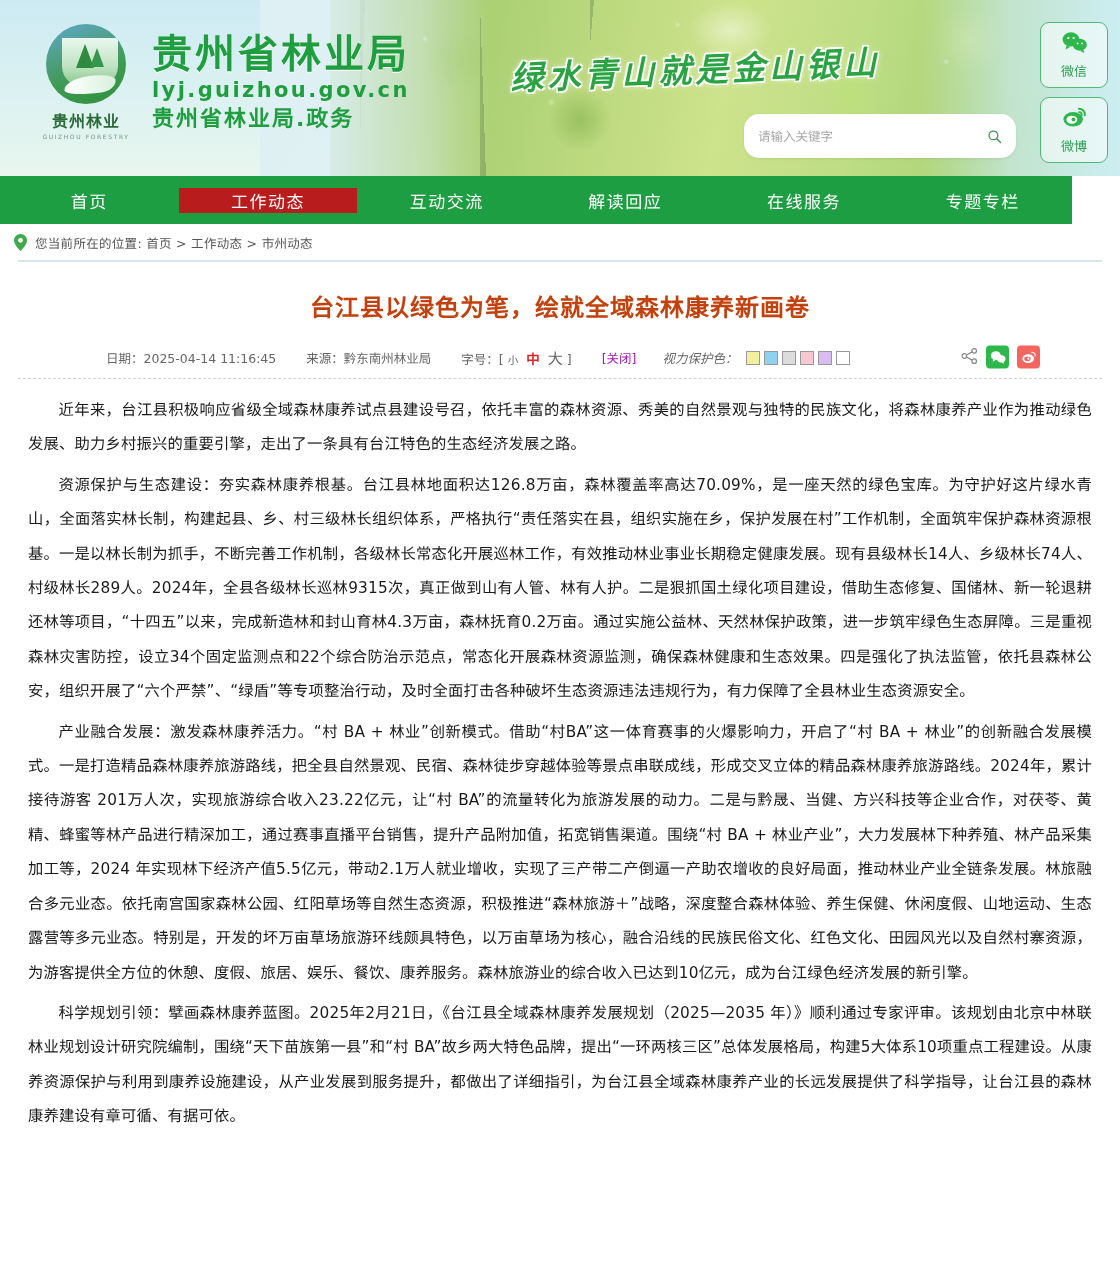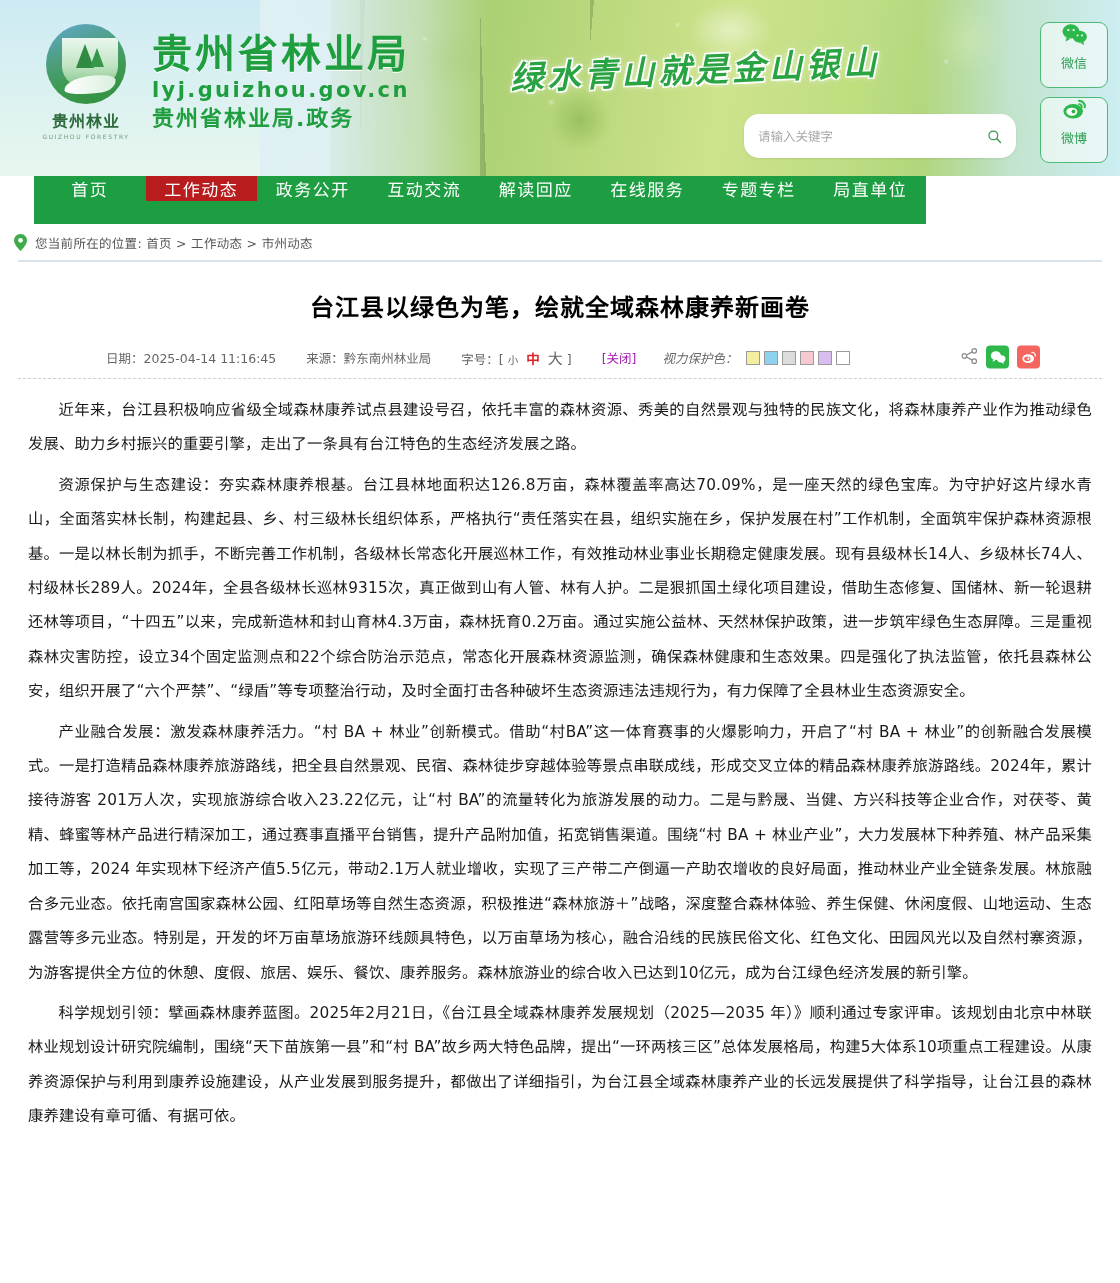--- a/index.html
+++ b/index.html
@@ -177,30 +177,30 @@
     position: absolute; right: 12px; top: 22px;
     display: flex; flex-direction: column; gap: 9px;
     z-index: 6;
   }
   .social-btn {
     width: 68px; height: 66px;
     border: 1px solid #4fb978;
     border-radius: 9px;
     background: rgba(255,255,255,.55);
     display: flex; flex-direction: column;
-    align-items: center; 
+    align-items: center; justify-content: center;
     gap: 3px; cursor: pointer;
   }
   .social-btn .lbl { font-size: 13px; color: #2f9e54; font-weight: 400; }
 
   
   .nav {
-    width: 892px; height: 48px;
+    width: 1072px; height: 48px;
     background: #1e9e42;
-    display: flex; align-items: flex-start; margin-left: 34px;
+    display: flex; align-items: center;
   }
   .nav-item {
     flex: 1;
     display: flex; align-items: center; justify-content: center;
     color: #ffffff; font-size: 17px; letter-spacing: 1.5px;
     cursor: pointer; text-decoration: none;
   }
   .nav-item.active { background: #16853a; }
 
   
@@ -340,42 +340,40 @@
         </svg>
       </span>
       <span class="lbl">微博</span>
     </div>
   </div>
 </div>
 
 <div class="nav" style="background: rgb(30, 158, 66);">
   <a class="nav-item">首页</a>
   <a class="nav-item active" style="background: #b91c1c;">工作动态</a>
-  <a class="nav-item">政务公开</a>
   <a class="nav-item">互动交流</a>
   <a class="nav-item">解读回应</a>
   <a class="nav-item">在线服务</a>
   <a class="nav-item">专题专栏</a>
-  <a class="nav-item">局直单位</a>
 </div>
 
 <div class="crumb-bar">
   <span class="pin">
     <svg width="13" height="17" viewBox="0 0 13 17">
       <path d="M6.5 0C2.9 0 0 2.9 0 6.5 0 11 6.5 17 6.5 17S13 11 13 6.5C13 2.9 10.1 0 6.5 0z" fill="#3faa4a"></path>
       <circle cx="6.5" cy="6.3" r="2.4" fill="#ffffff"></circle>
     </svg>
   </span>
   <span class="crumb-text">您当前所在的位置: 首页 &gt; 工作动态 &gt; 市州动态</span>
 </div>
 
 <div class="sheet">
   <div class="rule-top"></div>
 
-  <h1 class="art-title" style="color: #000000;">台江县以绿色为笔，绘就全域森林康养新画卷</h1>
+  <h1 class="art-title" style="color: #c2410c;">台江县以绿色为笔，绘就全域森林康养新画卷</h1>
 
   <div class="meta-row">
     <span class="m">
       <span>日期：</span><span>2025-04-14 11:16:45</span>
     </span>
     <span class="m">
       <span>来源：</span><span>黔东南州林业局</span>
     </span>
     <span class="m">
       <span>字号：</span><span>[</span><span class="fs-opt sm">小</span><span class="fs-opt md">中</span><span class="fs-opt lg">大</span><span>]</span>

